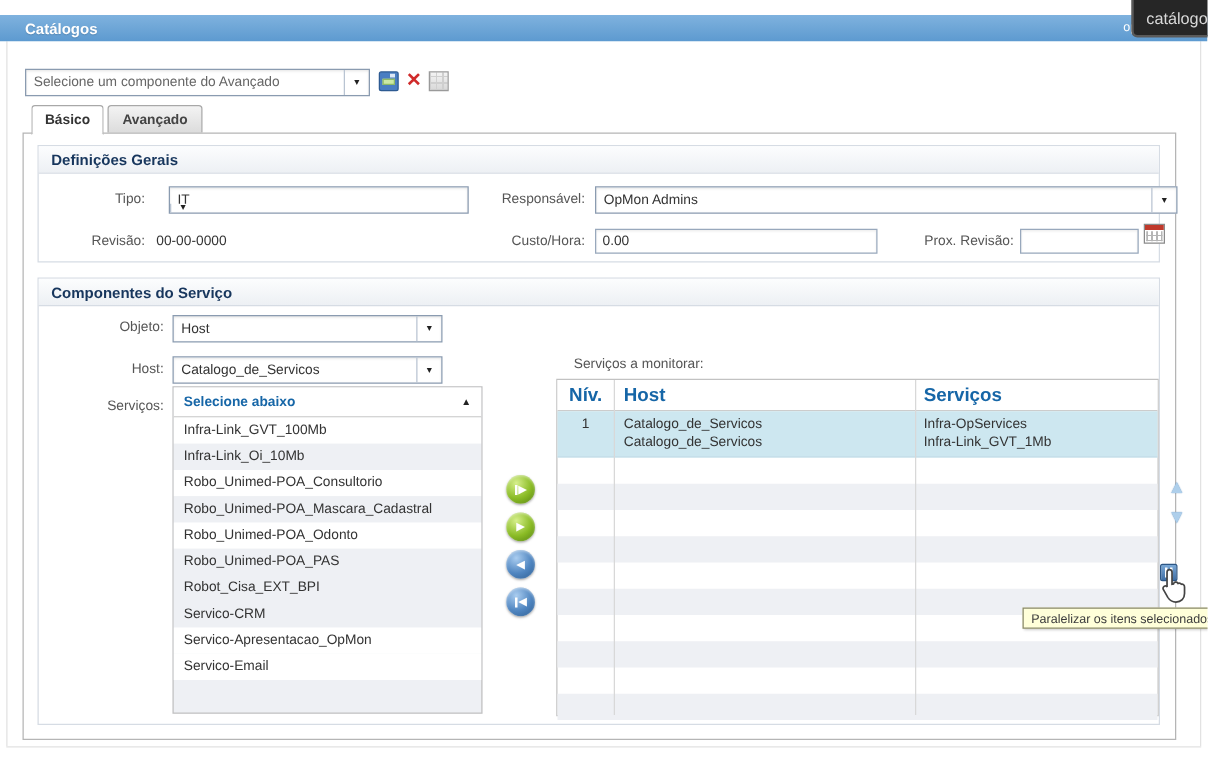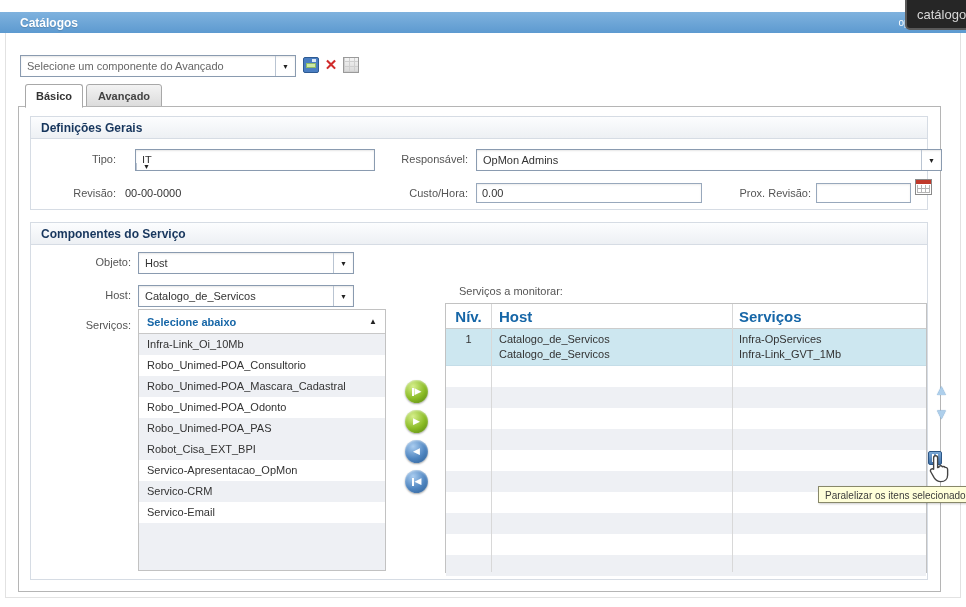--- a/index.html
+++ b/index.html
@@ -200,28 +200,29 @@
         <div class="arrow">▼</div>
       </div>
 
       <div class="lbl" style="left:30px; top:96px; width:70px;">Serviços:</div>
 
       <div id="svcList">
         <div class="lh">
           <span class="ht">Selecione abaixo</span>
           <span class="sort">▲</span>
         </div>
+        <div class="li">Infra-Link_GVT_100Mb</div>
         <div class="li alt">Infra-Link_Oi_10Mb</div>
         <div class="li">Robo_Unimed-POA_Consultorio</div>
         <div class="li alt">Robo_Unimed-POA_Mascara_Cadastral</div>
         <div class="li">Robo_Unimed-POA_Odonto</div>
         <div class="li alt">Robo_Unimed-POA_PAS</div>
         <div class="li alt">Robot_Cisa_EXT_BPI</div>
+        <div class="li alt">Servico-CRM</div>
         <div class="li">Servico-Apresentacao_OpMon</div>
-        <div class="li alt">Servico-CRM</div>
         <div class="li">Servico-Email</div>
       </div>
 
       <div class="orb green" style="top:157px;">
         <span class="bar"></span>
         <span class="tri">▶</span>
       </div>
       <div class="orb green" style="top:187px;">
         <span class="tri">▶</span>
       </div>

